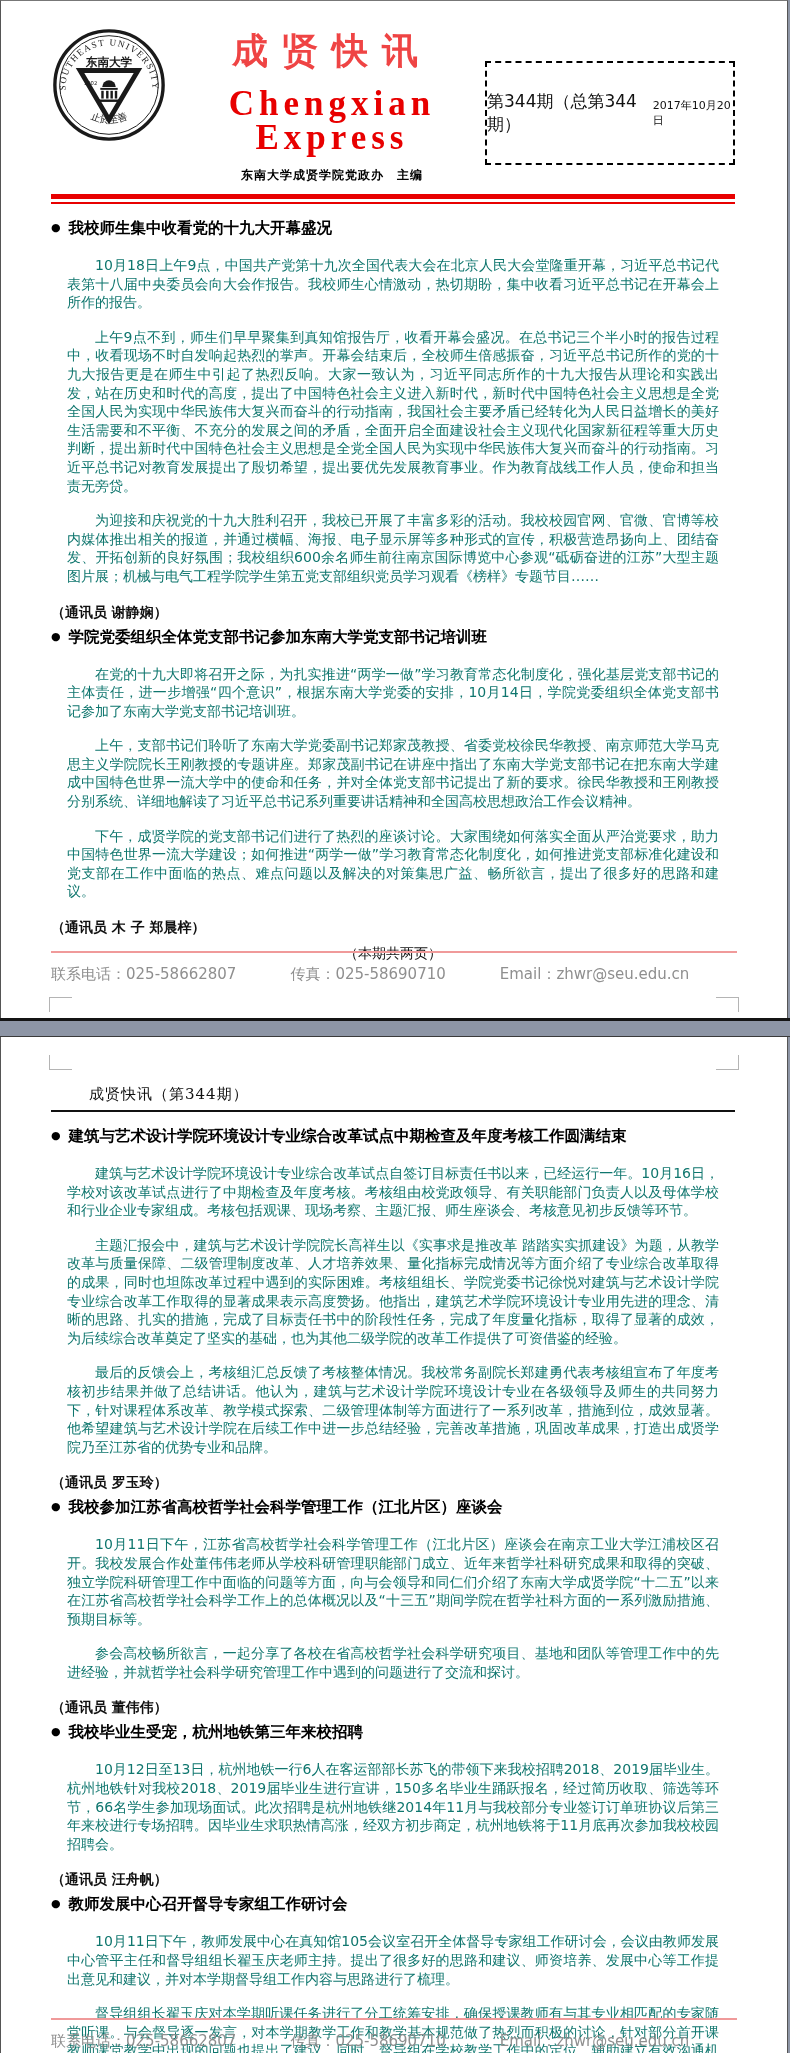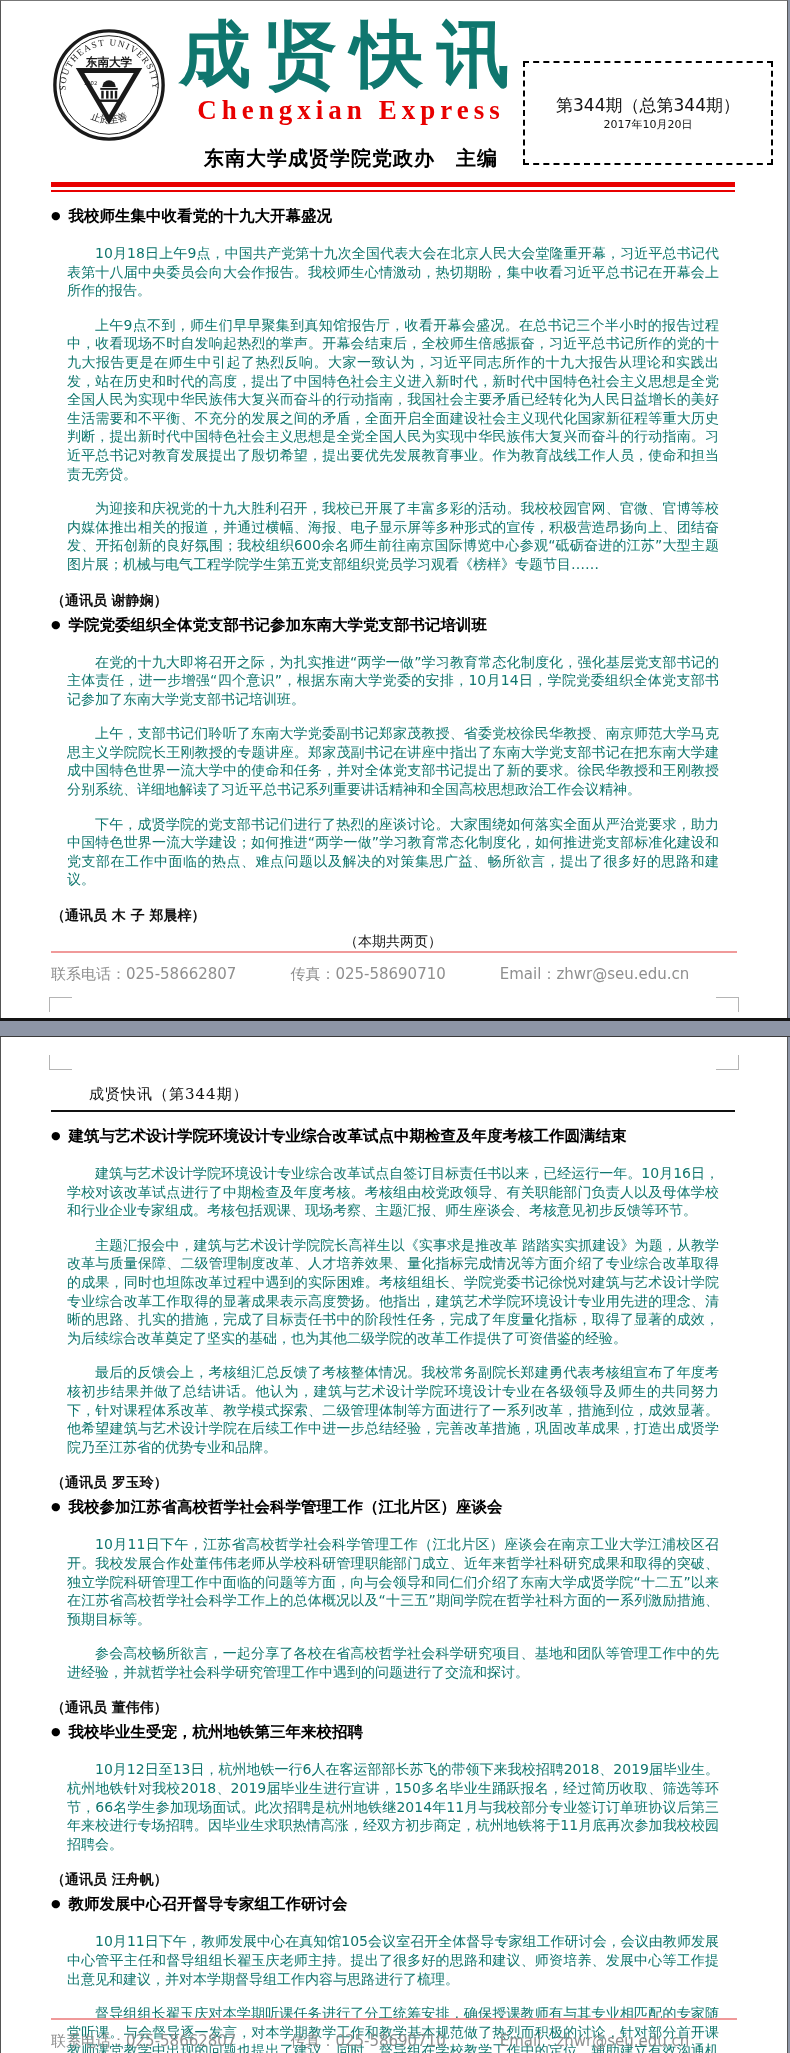--- a/index.html
+++ b/index.html
@@ -7,24 +7,24 @@
   .page{position:relative;width:788px;background:#fff;border-left:1px solid #555;border-right:1px solid #555;overflow:hidden;box-sizing:border-box;}
   .page1{height:1018px;border-top:1px solid #777;padding:20px 52px 0 50px;}
   .page2{height:1048px;padding:48px 52px 0 50px;}
   .page-divider{height:15px;background:#8d95a5;border-top:3px solid #141414;border-bottom:1px solid #3a3a3a;}
   .bottom-bar{height:17px;background:#0a0a0a;}
 
   
   .masthead{display:flex;align-items:flex-start;}
   .logo-wrap{flex:0 0 128px;padding-top:6px;}
   .mast-center{flex:1;text-align:center;padding-top:2px;}
-  .title-cn{font-family:Liberation Sans, sans-serif;font-weight:bold;color:#0f766e;font-size:72px;line-height:62px;letter-spacing:14px;white-space:nowrap;}
-  .title-en{font-family:"Liberation Serif",serif;font-weight:bold;color:#e80000;font-size:27px;letter-spacing:5px;line-height:46px;margin-top:2px;}
-  .editor-line{font-size:20px;font-weight:bold;color:#000;margin-top:12px;letter-spacing:1px;}
-  .issue-box{flex:0 0 250px;margin-top:40px;height:104px;border:2px dashed #000;display:flex;flex-direction:column;justify-content:center;align-items:center;box-sizing:border-box;}
+  .title-cn{font-family:Liberation Mono, monospace;font-weight:bold;color:#ef4444;font-size:36px;line-height:62px;letter-spacing:14px;white-space:nowrap;}
+  .title-en{font-family:"Liberation Serif",serif;font-weight:bold;color:#e80000;font-size:35px;letter-spacing:5px;line-height:34px;margin-top:2px;}
+  .editor-line{font-size:12px;font-weight:bold;color:#000;margin-top:12px;letter-spacing:1px;}
+  .issue-box{flex:0 0 250px;margin-top:40px;height:104px;border:2px dashed #000;display:flex;flex-direction:row;justify-content:space-between;align-items:center;box-sizing:border-box;}
   .issue-no{font-size:17px;}
   .issue-date{font-size:11px;}
 
   .red-rule{margin-top:10px;height:3px;border-top:5px solid #e80000;border-bottom:2px solid #e80000;}
   .black-rule{margin-top:6px;border-top:2px solid #111;}
 
   
   .articles{margin-top:12px;}
   .article{margin-bottom:2px;}
   .article-title{font-weight:bold;font-size:15.5px;line-height:24px;color:#000;}

